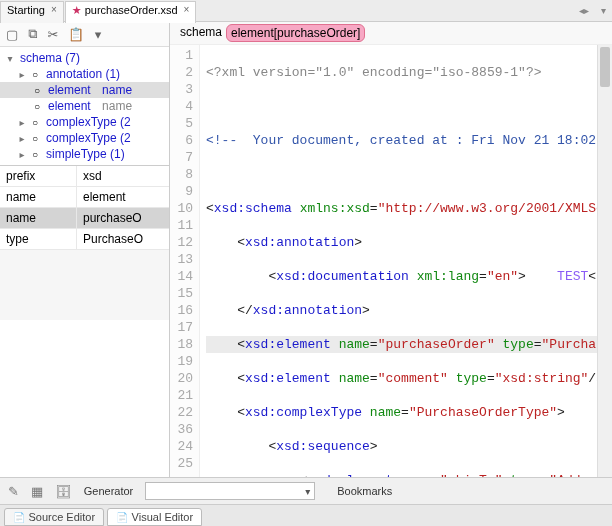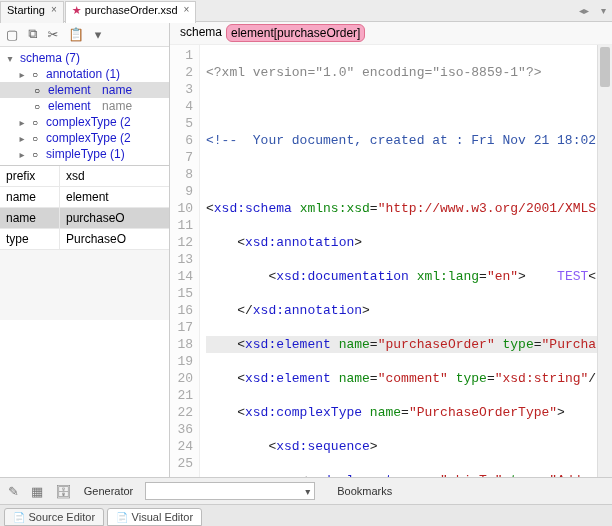--- a/index.html
+++ b/index.html
@@ -22,21 +22,21 @@
   .tree-row .label { color: #1a1acc; margin-left: 4px; }
   .tree-row .label.dim { color: #888; }
   .tree-row.selected { background: #dedede; }
   .tree-row.selected .label { color: #1a1acc; }
   .tree-row.level1 { padding-left: 4px; }
   .tree-row.level2 { padding-left: 16px; }
   .tree-row.level3 { padding-left: 30px; }
   .proptable { border-top: 1px solid #ccc; font-size: 12px; background: #fff; }
   .proptable .row { display: flex; border-bottom: 1px solid #e8e8e8; }
   .proptable .cell { padding: 3px 6px; overflow: hidden; white-space: nowrap; }
-  .proptable .cell.k { width: 60px; border-right: 1px solid #e8e8e8; }
+  .proptable .cell.k { width: 77px; border-right: 1px solid #e8e8e8; }
   .proptable .cell.v { flex: 1; }
   .proptable .row.sel { background: #d4d4d4; }
   .proptable .filler { height: 70px; background: #f6f6f6; }
   .editor-col { flex: 1; display: flex; flex-direction: column; overflow: hidden; background: #fff; }
   .breadcrumb { display: flex; align-items: flex-start; padding: 2px 6px; font-size: 12px; background: #f8f8f8; border-bottom: 1px solid #eee; }
   .breadcrumb .seg { padding: 1px 4px; }
   .breadcrumb .seg.hl { background: #f7a8c4; border: 1px solid #e07090; border-radius: 6px; }
   .code-area { flex: 1; display: flex; overflow: hidden; font-family: "Consolas", "Courier New", monospace; font-size: 13px; line-height: 17px; }
   .gutter { width: 30px; text-align: right; color: #aaa; background: #fcfcfc; padding: 2px 6px 2px 0; border-right: 1px solid #eee; user-select: none; }
   .gutter .ln { height: 17px; }

